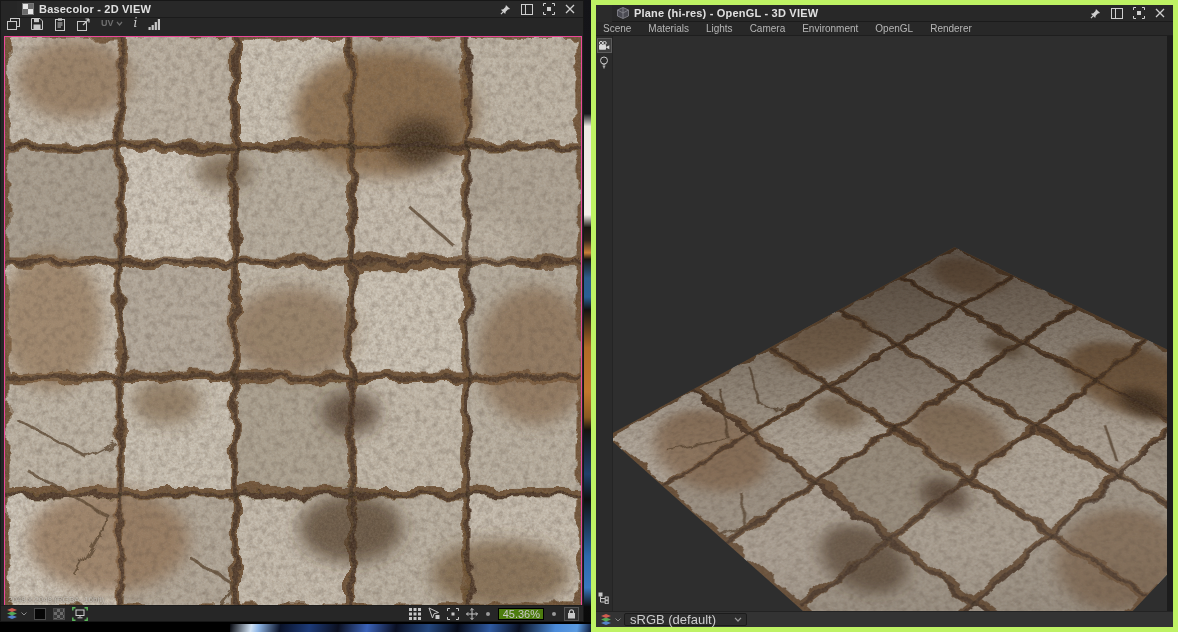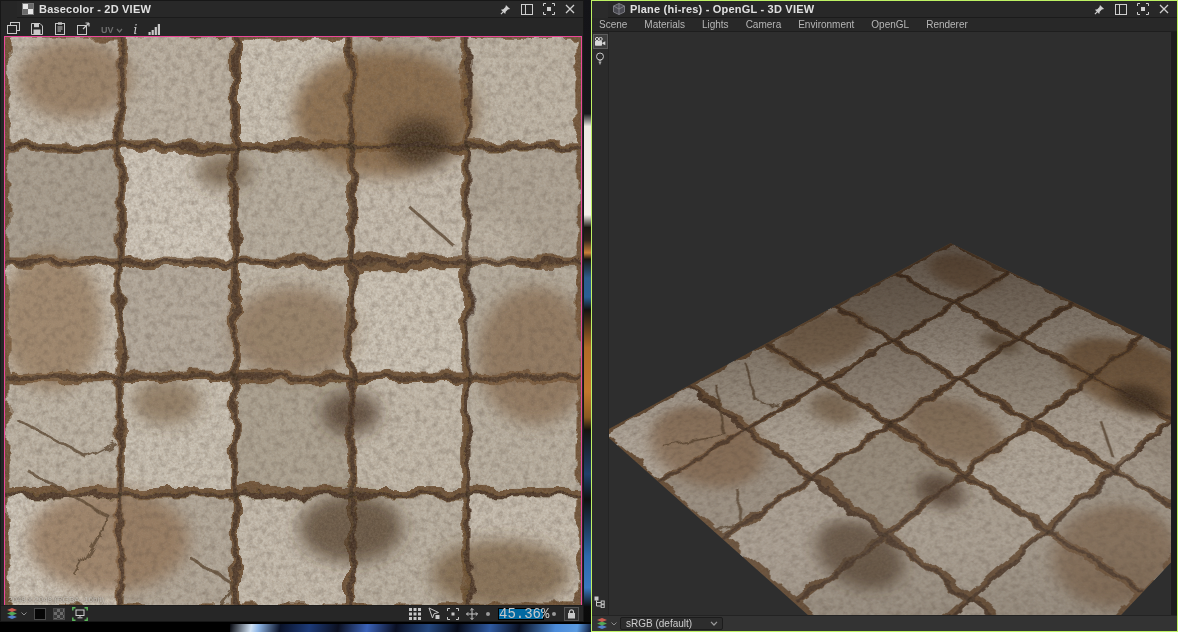--- a/index.html
+++ b/index.html
@@ -8,62 +8,62 @@
 
   .panel { position:absolute; background:#262626; }
 
   
   .left-panel { left:0; top:0; width:584px; height:622px; border:1px solid #171717; }
   .titlebar { height:17px; display:flex; align-items:center; gap:5px; padding:0 5px; background:#282828; border-bottom:1px solid #1b1b1b;margin-left:16px; }
   .titlebar .title { font-size:11px; font-weight:bold; color:#e0e0e0; letter-spacing:.2px; white-space:nowrap; }
   .winbtns { margin-left:auto; display:flex; gap:10px; align-items:center; padding-right:3px; }
   .winbtns svg { display:block; }
 
-  .lp-toolbar { height:17px; display:flex; align-items:flex-end; gap:11px; padding:0 6px; background:#262626; }
+  .lp-toolbar { height:17px; display:flex; align-items:flex-start; gap:11px; padding:0 6px; background:#262626; }
   .tb-item { display:flex; align-items:center; gap:2px; }
   .uv-label { font-size:9px; color:#6e6e6e; font-weight:bold; }
   .info-glyph { font-family:"DejaVu Serif",serif; font-style:italic; font-size:12px; color:#cfcfcf; line-height:10px; }
 
   .canvas2d { position:absolute; left:3px; top:35px; width:578px; height:570px; overflow:hidden; background:#6e5135; border:1px solid #ec4899; }
   .canvas2d svg.tex { width:100%; height:100%; display:block; }
   .res-label { position:absolute; left:3px; bottom:1px; font-size:8px; color:rgba(218,215,208,.72); text-shadow:0 0 2px rgba(40,30,20,.8); }
 
   .lp-status { position:absolute; left:0; bottom:0; width:100%; height:16px; background:#262626; display:flex; align-items:center; padding:0 4px; gap:7px; border-top:1px solid #1d1d1d; }
   .lp-status .right-group { margin-left:auto; display:flex; align-items:center; gap:7px; }
   .swatch { width:12px; height:12px; border:1px solid #4a4a4a; }
   .swatch.black { background:#060606; }
   .swatch.checker { background:#3a3a3a;
     background-image:linear-gradient(45deg,#6b6b6b 25%,transparent 25%,transparent 75%,#6b6b6b 75%),
                      linear-gradient(45deg,#6b6b6b 25%,transparent 25%,transparent 75%,#6b6b6b 75%);
     background-size:6px 6px; background-position:0 0,3px 3px; }
-  .zoom-field { width:46px; height:12px; background:#0369a1; border:1px solid #000; color:#c9c9c9; font-size:14px; line-height:11px; text-align:right; padding-right:3px;font-family:Liberation Mono, monospace; }
+  .zoom-field { width:46px; height:12px; background:#4d7c0f; border:1px solid #000; color:#c9c9c9; font-size:11px; line-height:11px; text-align:right; padding-right:3px; }
   .lock-btn { width:15px; height:14px; border:1px solid #555; background:#2e2e2e; display:flex; align-items:center; justify-content:center; }
   .chev { font-size:7px; color:#8a8a8a; line-height:7px; }
 
   
   .gap-sliver { position:absolute; left:584px; top:0; width:7px; height:632px;
     background:linear-gradient(180deg,#141418 0%,#17171b 18%,#ece9e2 20%,#f2efe8 34%,#1a1712 36%,#30241c 38%,#c9803a 40%,#1c1712 41%,#2f5d8c 44%,#2a5f95 47%,#141210 49%,#b06a28 55%,#c2782e 62%,#8a5a22 66%,#16130f 68%,#22406a 75%,#101010 79%,#2e68aa 88%,#3a78c0 93%,#0c0c0c 96%,#0a0a0a 100%); }
   .bottom-strip { position:absolute; left:0; top:622px; width:591px; height:10px; background:#000; }
   .bottom-strip .wallpaper { position:absolute; left:230px; top:2px; width:361px; height:8px;
     background:linear-gradient(100deg,#05070e 0%,#cfe0f2 6%,#8db4e4 8%,#0a1228 14%,#1c3a78 22%,#0c1020 30%,#3a62b8 38%,#0a0f22 46%,#24477e 55%,#070b18 63%,#2e59a0 72%,#0a1020 80%,#4a8ad8 90%,#5a9ae0 96%,#0e1a38 100%); }
 
   
-  .right-panel { left:591px; top:0; width:587px; height:632px; border:1px solid #bef264; background:#2b2b2b; }
+  .right-panel { left:591px; top:0; width:587px; height:632px; border:5px solid #bef264; background:#2b2b2b; }
   .rp-menu { height:14px; display:flex; align-items:center; padding-left:7px; background:#282828; border-bottom:1px solid #1e1e1e; }
   .rp-menu .menu-item { font-size:10px; color:#b6b6b6; margin-right:17px; cursor:default; white-space:nowrap; }
   .rp-body { position:absolute; left:0; top:31px; right:0; bottom:16px; }
   .side-toolbar { position:absolute; left:0; top:0; width:17px; height:100%; background:#2b2b2b; border-right:1px solid #242424; }
   .tool-btn { width:15px; height:15px; margin:2px auto 2px auto; display:flex; align-items:center; justify-content:center; }
   .tool-btn.active { background:#3e3e3e; border:1px solid #5c5c5c; }
   .outliner-btn { position:absolute; left:2px; bottom:3px; }
   .viewport { position:absolute; left:17px; top:0; right:6px; bottom:0; background:#2e2e2e; overflow:hidden; }
   .right-edge { position:absolute; right:0; top:0; width:6px; height:100%; background:#1c1c1c; }
   .rp-status { position:absolute; left:0; bottom:0; width:100%; height:16px; background:#333; border-top:1px solid #232323; display:flex; align-items:center; gap:3px; padding:0 3px; }
   .cs-select { height:13px; min-width:92px; background:#2d2d2d; border:1px solid #1c1c1c; border-radius:2px; display:flex; align-items:center; padding:0 4px 0 5px; gap:18px; }
-  .cs-select .cs-text { font-size:10px; color:#cdcdcd; line-height:12px; white-space:nowrap; }
+  .cs-select .cs-text { font-size:13px; color:#cdcdcd; line-height:12px; white-space:nowrap; }
   .cs-select .chev { margin-left:auto; }
 
   .plane3d { position:absolute; left:101px; top:142px; width:500px; height:500px;
     transform:perspective(850px) rotateX(48deg) rotateZ(43deg); }
   .plane3d svg.tex { width:100%; height:100%; display:block; }
   .plane3d .shade { position:absolute; inset:0;
     background:linear-gradient(135deg,rgba(24,13,5,.55) 0%,rgba(30,18,8,.28) 30%,rgba(0,0,0,0) 52%,rgba(255,255,255,.07) 72%,rgba(28,18,9,.22) 100%); }
   .plane3d .tint { position:absolute; inset:0; background:rgba(46,30,14,.18); }
 
   .hidden-defs { position:absolute; width:0; height:0; overflow:hidden; }

